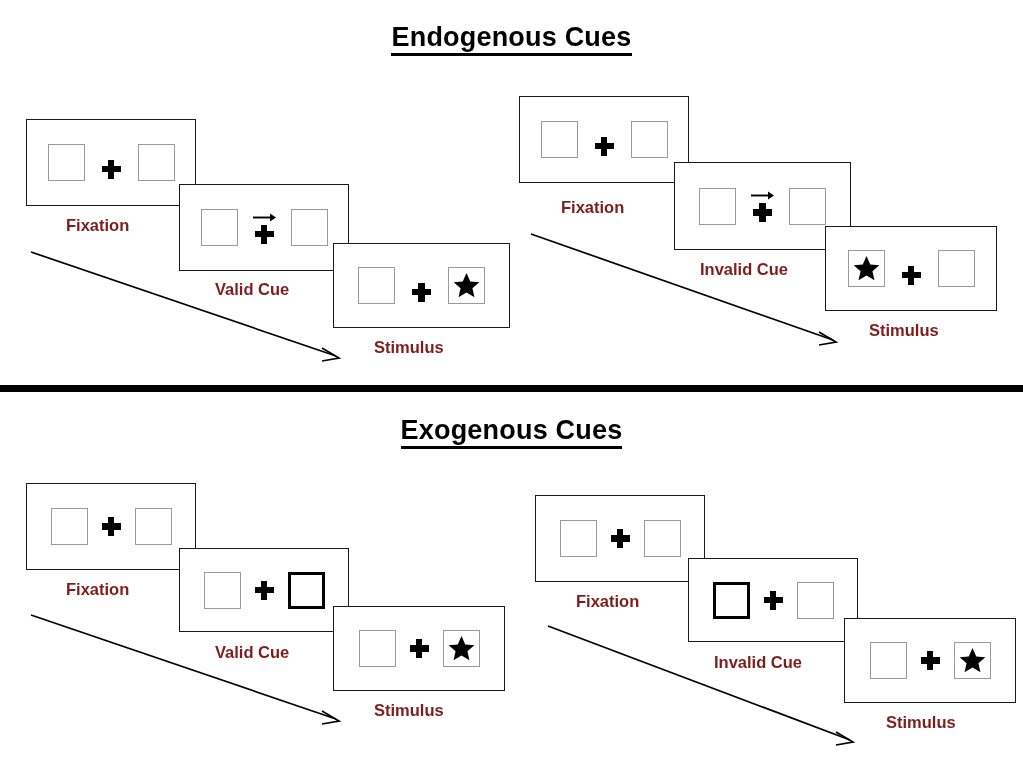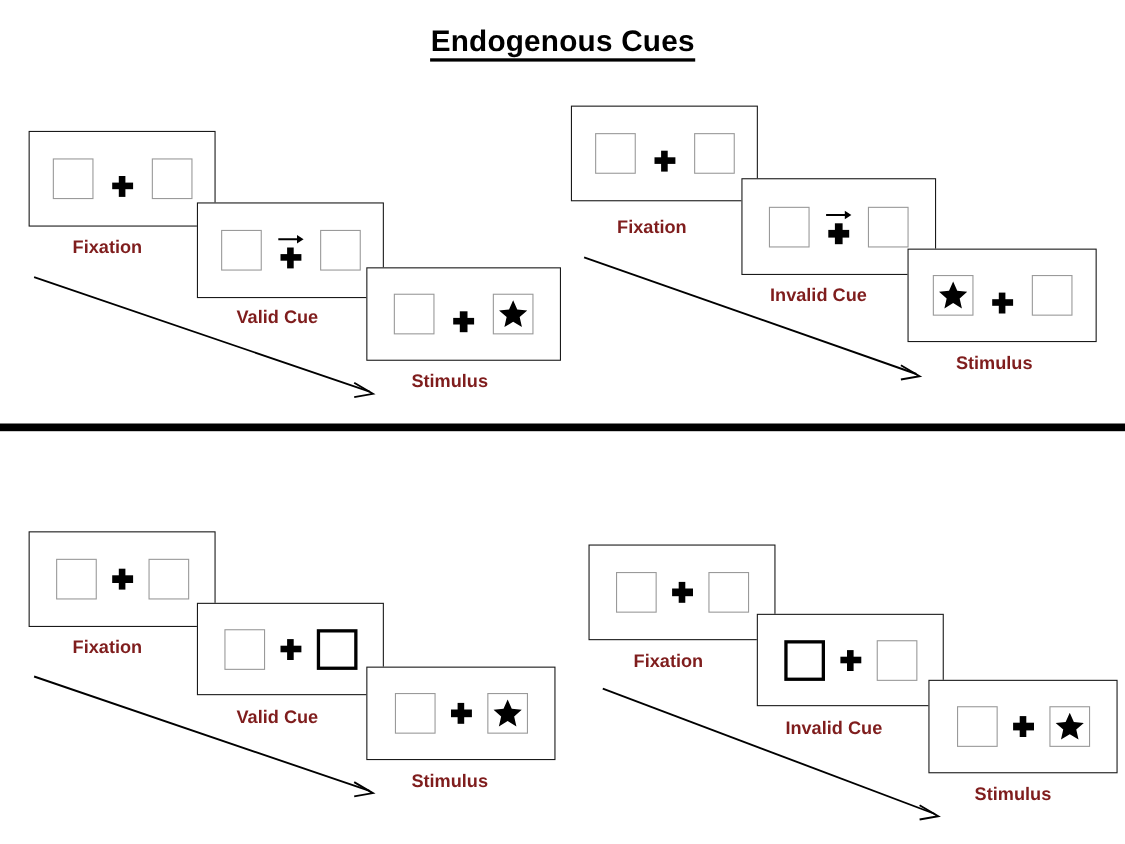--- a/index.html
+++ b/index.html
@@ -182,20 +182,23 @@
   </div>
   <div class="caption" style="left:869px;top:321px;">Stimulus</div>
 
   <svg class="time-arrow" style="left:528px;top:230px;" width="320" height="120" viewBox="0 0 320 120">
     <line x1="3" y1="4" x2="305" y2="110" stroke="#000" stroke-width="1.7"></line>
     <path d="M291 102 L308 112 L291 115" fill="none" stroke="#000" stroke-width="1.7"></path>
   </svg>
 
   <div class="divider" style="top:385px;"></div>
 
+  <div class="section-title" style="top:415px;">
+    <span>Exogenous Cues</span>
+  </div>
 
   <div class="panel" style="left:26px;top:483px;width:170px;height:87px;">
     <div class="panel-inner">
       <div class="tbox"></div>
       <div class="center-stack">
         <div class="plus"></div>
       </div>
       <div class="tbox"></div>
     </div>
   </div>

